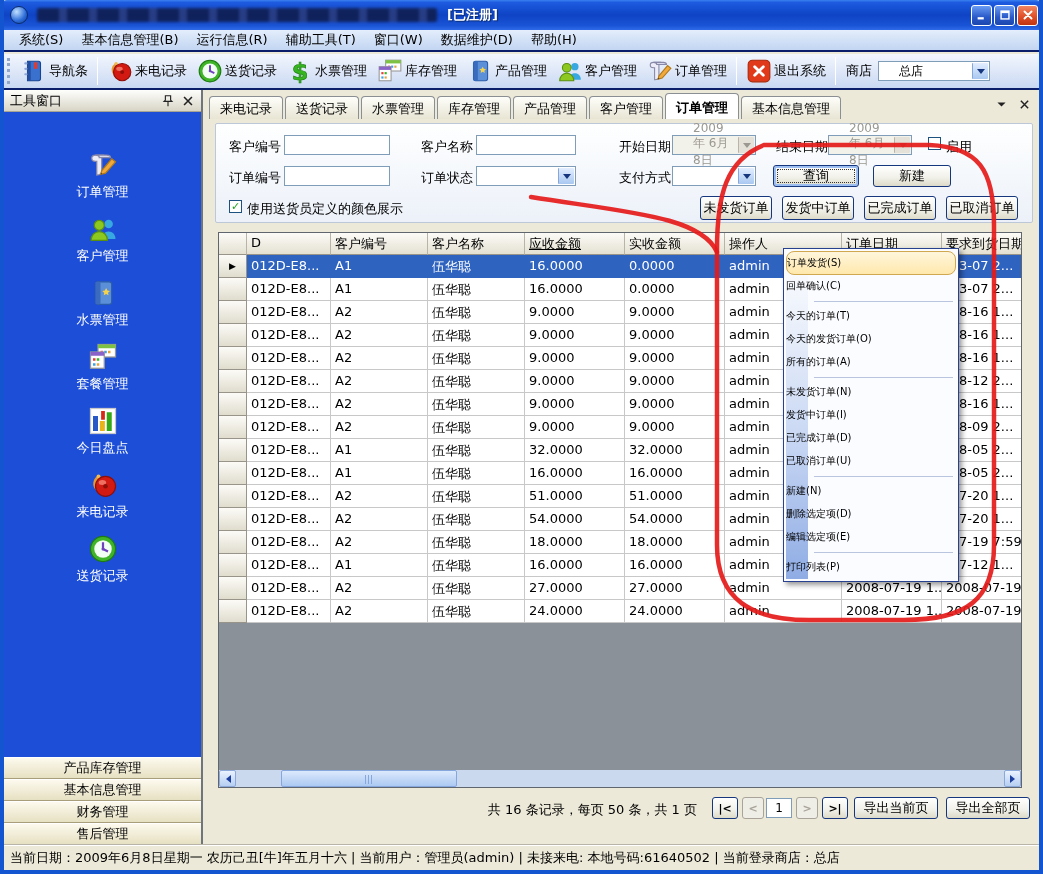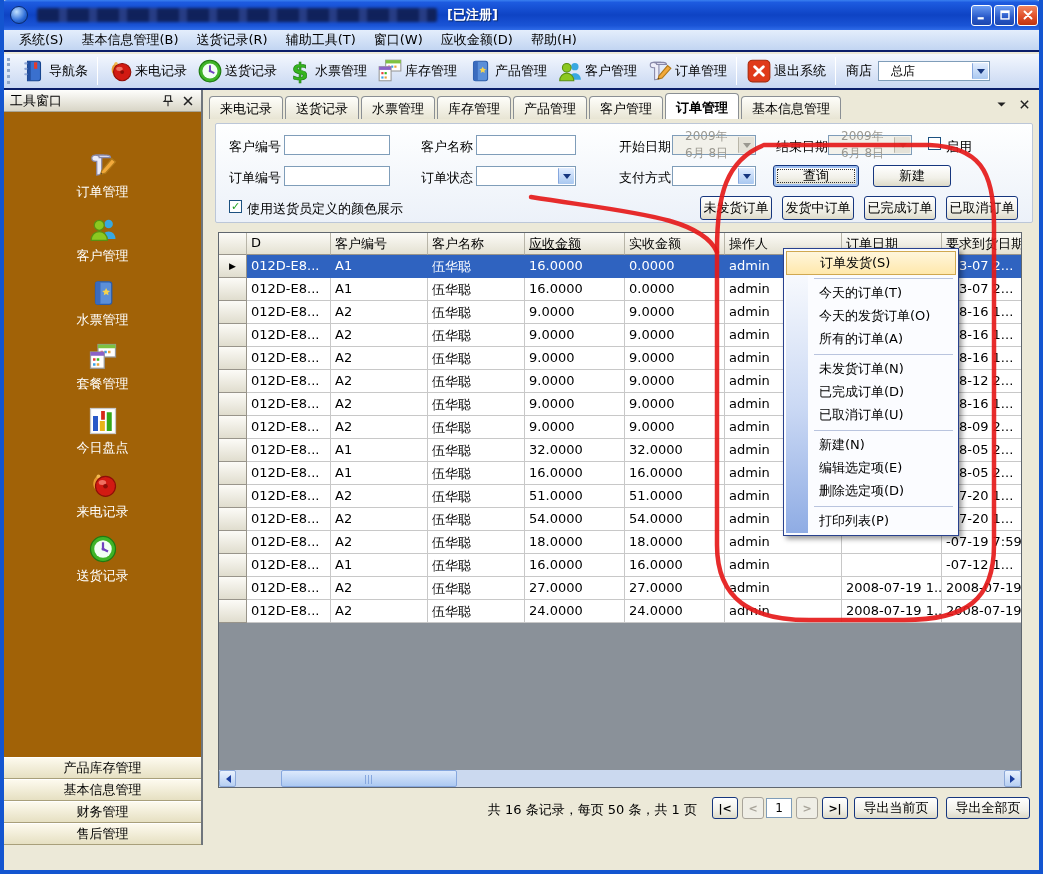--- a/index.html
+++ b/index.html
@@ -29,32 +29,32 @@
   
   .toolbar { position:absolute; left:0; top:54px; width:1035px; height:36px;
     background:linear-gradient(180deg,#F3F7FE,#C9D8F2); border-bottom:2px solid #0B1E69;
     display:flex; align-items:center; }
   .tb-grip { width:6px; height:26px; margin:0 3px; border-left:3px dotted #8FA6C8; }
   .tb-btn { display:flex; align-items:center; gap:2px; padding:2px 5px; border-radius:3px; }
   .tb-sep { width:1px; height:28px; background:#93A5C6; border-right:1px solid #FFF; margin:0 4px; }
   .icon { display:inline-block; }
   .icon svg { width:100%; height:100%; display:block; }
   .shop-group { display:flex; align-items:center; gap:6px; margin-left:6px; }
-  .combo { position:relative; background:#fff; border:1px solid #7F9DB9; height:20px; display:flex; align-items:center; padding:0 20px 0 12px; font-size:12px; }
+  .combo { position:relative; background:#fff; border:1px solid #7F9DB9; height:20px; display:flex; align-items:center; padding:0 20px 0 20px; font-size:12px; }
   .combo .arrow { position:absolute; right:1px; top:1px; bottom:1px; width:16px;
     background:linear-gradient(180deg,#E3EEFF,#A9C8F0); border-left:1px solid #86A7DE; border-radius:1px;
     display:flex; align-items:center; justify-content:center; }
   .combo .arrow::after { content:""; border:4px solid transparent; border-top:5px solid #16367E; margin-top:4px; }
   .combo.disabled { background:#F2F1EA; color:#9A9890; }
   .combo.disabled .arrow { background:#E4E2D8; border-left-color:#B8B5A8; }
   .combo.disabled .arrow::after { border-top-color:#9A9890; }
   
   .content { position:absolute; left:0; top:90px; width:1035px; height:755px; display:flex; }
   
-  .sidebar { position:relative; width:199px; height:755px; background:#a16207; border-right:2px solid #6F757C; flex:none; }
+  .sidebar { position:relative; width:199px; height:755px; background:#1d4ed8; border-right:2px solid #6F757C; flex:none; }
   .toolwin-title { height:22px; background:linear-gradient(180deg,#FEFEFC,#D8D5C6); border-bottom:1px solid #A8A494;
     display:flex; align-items:center; padding:0 6px; }
   .toolwin-title .sp { margin-left:auto; display:flex; gap:6px; }
   .toolwin-title .sp .icon { width:14px; height:14px; }
   .section-hdr { height:26px; background:linear-gradient(180deg,#FDFAEE,#E9E3C6); border-bottom:1px solid #B8B49A;
     display:flex; align-items:center; justify-content:center; font-size:13px; }
   .sb-items { position:absolute; left:0; top:48px; right:0; bottom:88px; overflow:hidden; padding-top:12px; }
   .sb-item { display:flex; flex-direction:column; align-items:center; margin-bottom:13px; cursor:default; }
   .sb-item .icon { width:30px; height:30px; }
   .sb-item .lbl { color:#fff; margin-top:3px; font-size:13px; }
@@ -102,21 +102,21 @@
   .tri-r { border:4px solid transparent; border-left:5px solid #1C3FA0; margin-left:3px;}
   .sb-thumb { position:absolute; left:62px; top:0; width:176px; height:17px;
     background:linear-gradient(180deg,#DCE9FC,#ACC9F2); border:1px solid #86A7DE; border-radius:2px; }
   .sb-thumb::after { content:""; position:absolute; left:50%; top:4px; width:8px; height:9px; transform:translateX(-50%);
     background:repeating-linear-gradient(90deg,#86A7DE 0 1px,transparent 1px 3px); }
   
   .ctx-menu { position:absolute; left:580px; top:158px; width:176px; background:#FBFCFF; border:1px solid #28418E;
     box-shadow:3px 3px 5px rgba(0,0,0,.4); padding:2px; z-index:40; }
   .ctx-menu::before { content:""; position:absolute; left:2px; top:2px; bottom:2px; width:22px;
     background:linear-gradient(180deg,#FFFFFF 0%,#CBD9F4 55%,#8FACE4 100%); }
-  .menu-item { position:relative; height:23px; line-height:22px; padding-left:33px; font-size:13px; white-space:nowrap; }
+  .menu-item { position:relative; height:23px; line-height:22px; font-size:10px; white-space:nowrap;border-radius:8px; }
   .menu-item.hl { background:linear-gradient(180deg,#FFF6DC,#FFE8AC); border:1px solid #D0A850; height:24px; }
   .menu-sep { height:1px; background:#B9C4DE; margin:3px 3px 3px 28px; position:relative; }
   
   .pg-summary { position:absolute; top:711px; right:342px; font-size:13px; white-space:nowrap; }
   .pager-btn { top:707px; width:26px; text-align:center; font-size:11px; font-weight:bold; }
   .pager-btn.small { width:22px; }
   .pager-btn.dis { color:#A8A49A; border-color:#A8A49A; background:#EFEEE6; }
   .page-box { position:absolute; top:708px; left:563px; width:26px; height:20px; border:1px solid #7F9DB9; background:#fff;
     text-align:center; font-size:12px; padding-top:2px; }
   
@@ -151,24 +151,24 @@
           <svg viewBox="0 0 16 16">
             <path d="M4 4l8 8M12 4l-8 8" stroke="#fff" stroke-width="2.2" stroke-linecap="round"></path>
           </svg>
         </div>
     </div>
   </div>
 
   <div class="menubar" id="menubar">
       <span class="mb-item">系统(S)</span>
       <span class="mb-item">基本信息管理(B)</span>
-      <span class="mb-item">送货记录(R)</span>
+      <span class="mb-item">运行信息(R)</span>
       <span class="mb-item">辅助工具(T)</span>
       <span class="mb-item">窗口(W)</span>
-      <span class="mb-item">应收金额(D)</span>
+      <span class="mb-item">数据维护(D)</span>
       <span class="mb-item">帮助(H)</span>
     </div>
 
   <div class="toolbar">
     <div class="tb-grip"></div>
     <div id="tb-items" style="display:flex;align-items:center;">
         <div class="tb-btn">
           <span class="icon" style="height: 26px; width: 26px;">
             <svg viewBox="0 0 24 24">
               <path d="M6 3h10a2 2 0 0 1 2 2v14a2 2 0 0 1-2 2H6z" fill="#3A70CE" stroke="#17458F"></path>
@@ -660,45 +660,48 @@
             </div>
           <div class="sb-thumb"></div>
           <div class="sb-btn right">
               <span class="tri-r"></span>
             </div>
         </div>
       </div>
 
       <div class="ctx-menu" id="ctx-menu">
           <div class="menu-item hl">订单发货(S)</div>
+          <div class="menu-item">回单确认(C)</div>
           <div class="menu-sep"></div>
           <div class="menu-item">今天的订单(T)</div>
           <div class="menu-item">今天的发货订单(O)</div>
           <div class="menu-item">所有的订单(A)</div>
           <div class="menu-sep"></div>
           <div class="menu-item">未发货订单(N)</div>
+          <div class="menu-item">发货中订单(I)</div>
           <div class="menu-item">已完成订单(D)</div>
           <div class="menu-item">已取消订单(U)</div>
           <div class="menu-sep"></div>
           <div class="menu-item">新建(N)</div>
+          <div class="menu-item">删除选定项(D)</div>
           <div class="menu-item">编辑选定项(E)</div>
-          <div class="menu-item">删除选定项(D)</div>
           <div class="menu-sep"></div>
           <div class="menu-item">打印列表(P)</div>
         </div>
 
       <span class="pg-summary">共 16 条记录，每页 50 条，共 1 页</span>
       <button class="xpbtn pager-btn" style="left:509px;">|&lt;</button>
       <button class="xpbtn pager-btn small dis" style="left:539px;">&lt;</button>
       <div class="page-box">1</div>
       <button class="xpbtn pager-btn small dis" style="left:593px;">&gt;</button>
       <button class="xpbtn pager-btn" style="left:619px;">&gt;|</button>
       <button class="xpbtn" style="left:651px;top:707px;width:84px;">导出当前页</button>
       <button class="xpbtn" style="left:743px;top:707px;width:84px;">导出全部页</button>
     </div>
   </div>
 
+  <div class="statusbar">当前日期：2009年6月8日星期一 农历己丑[牛]年五月十六 | 当前用户：管理员(admin) | 未接来电: 本地号码:61640502 | 当前登录商店：总店</div>
 
   <svg class="annotation" viewBox="0 0 1043 874">
     <path d="M 527 197 C 620 212, 697 216, 713 252" fill="none" stroke="#E51A1A" stroke-width="4.5" stroke-linecap="round" opacity="0.92"></path>
     <path d="M 760 145 H 925 C 975 147 990 170 990 225 V 545 C 990 600 962 620 900 620 H 805 C 748 620 713 600 713 545 V 250 C 713 195 722 160 760 145" fill="none" stroke="#E51A1A" stroke-width="4.5" stroke-linecap="round" opacity="0.92"></path>
   </svg>
 </div>
 
 </body></html>

